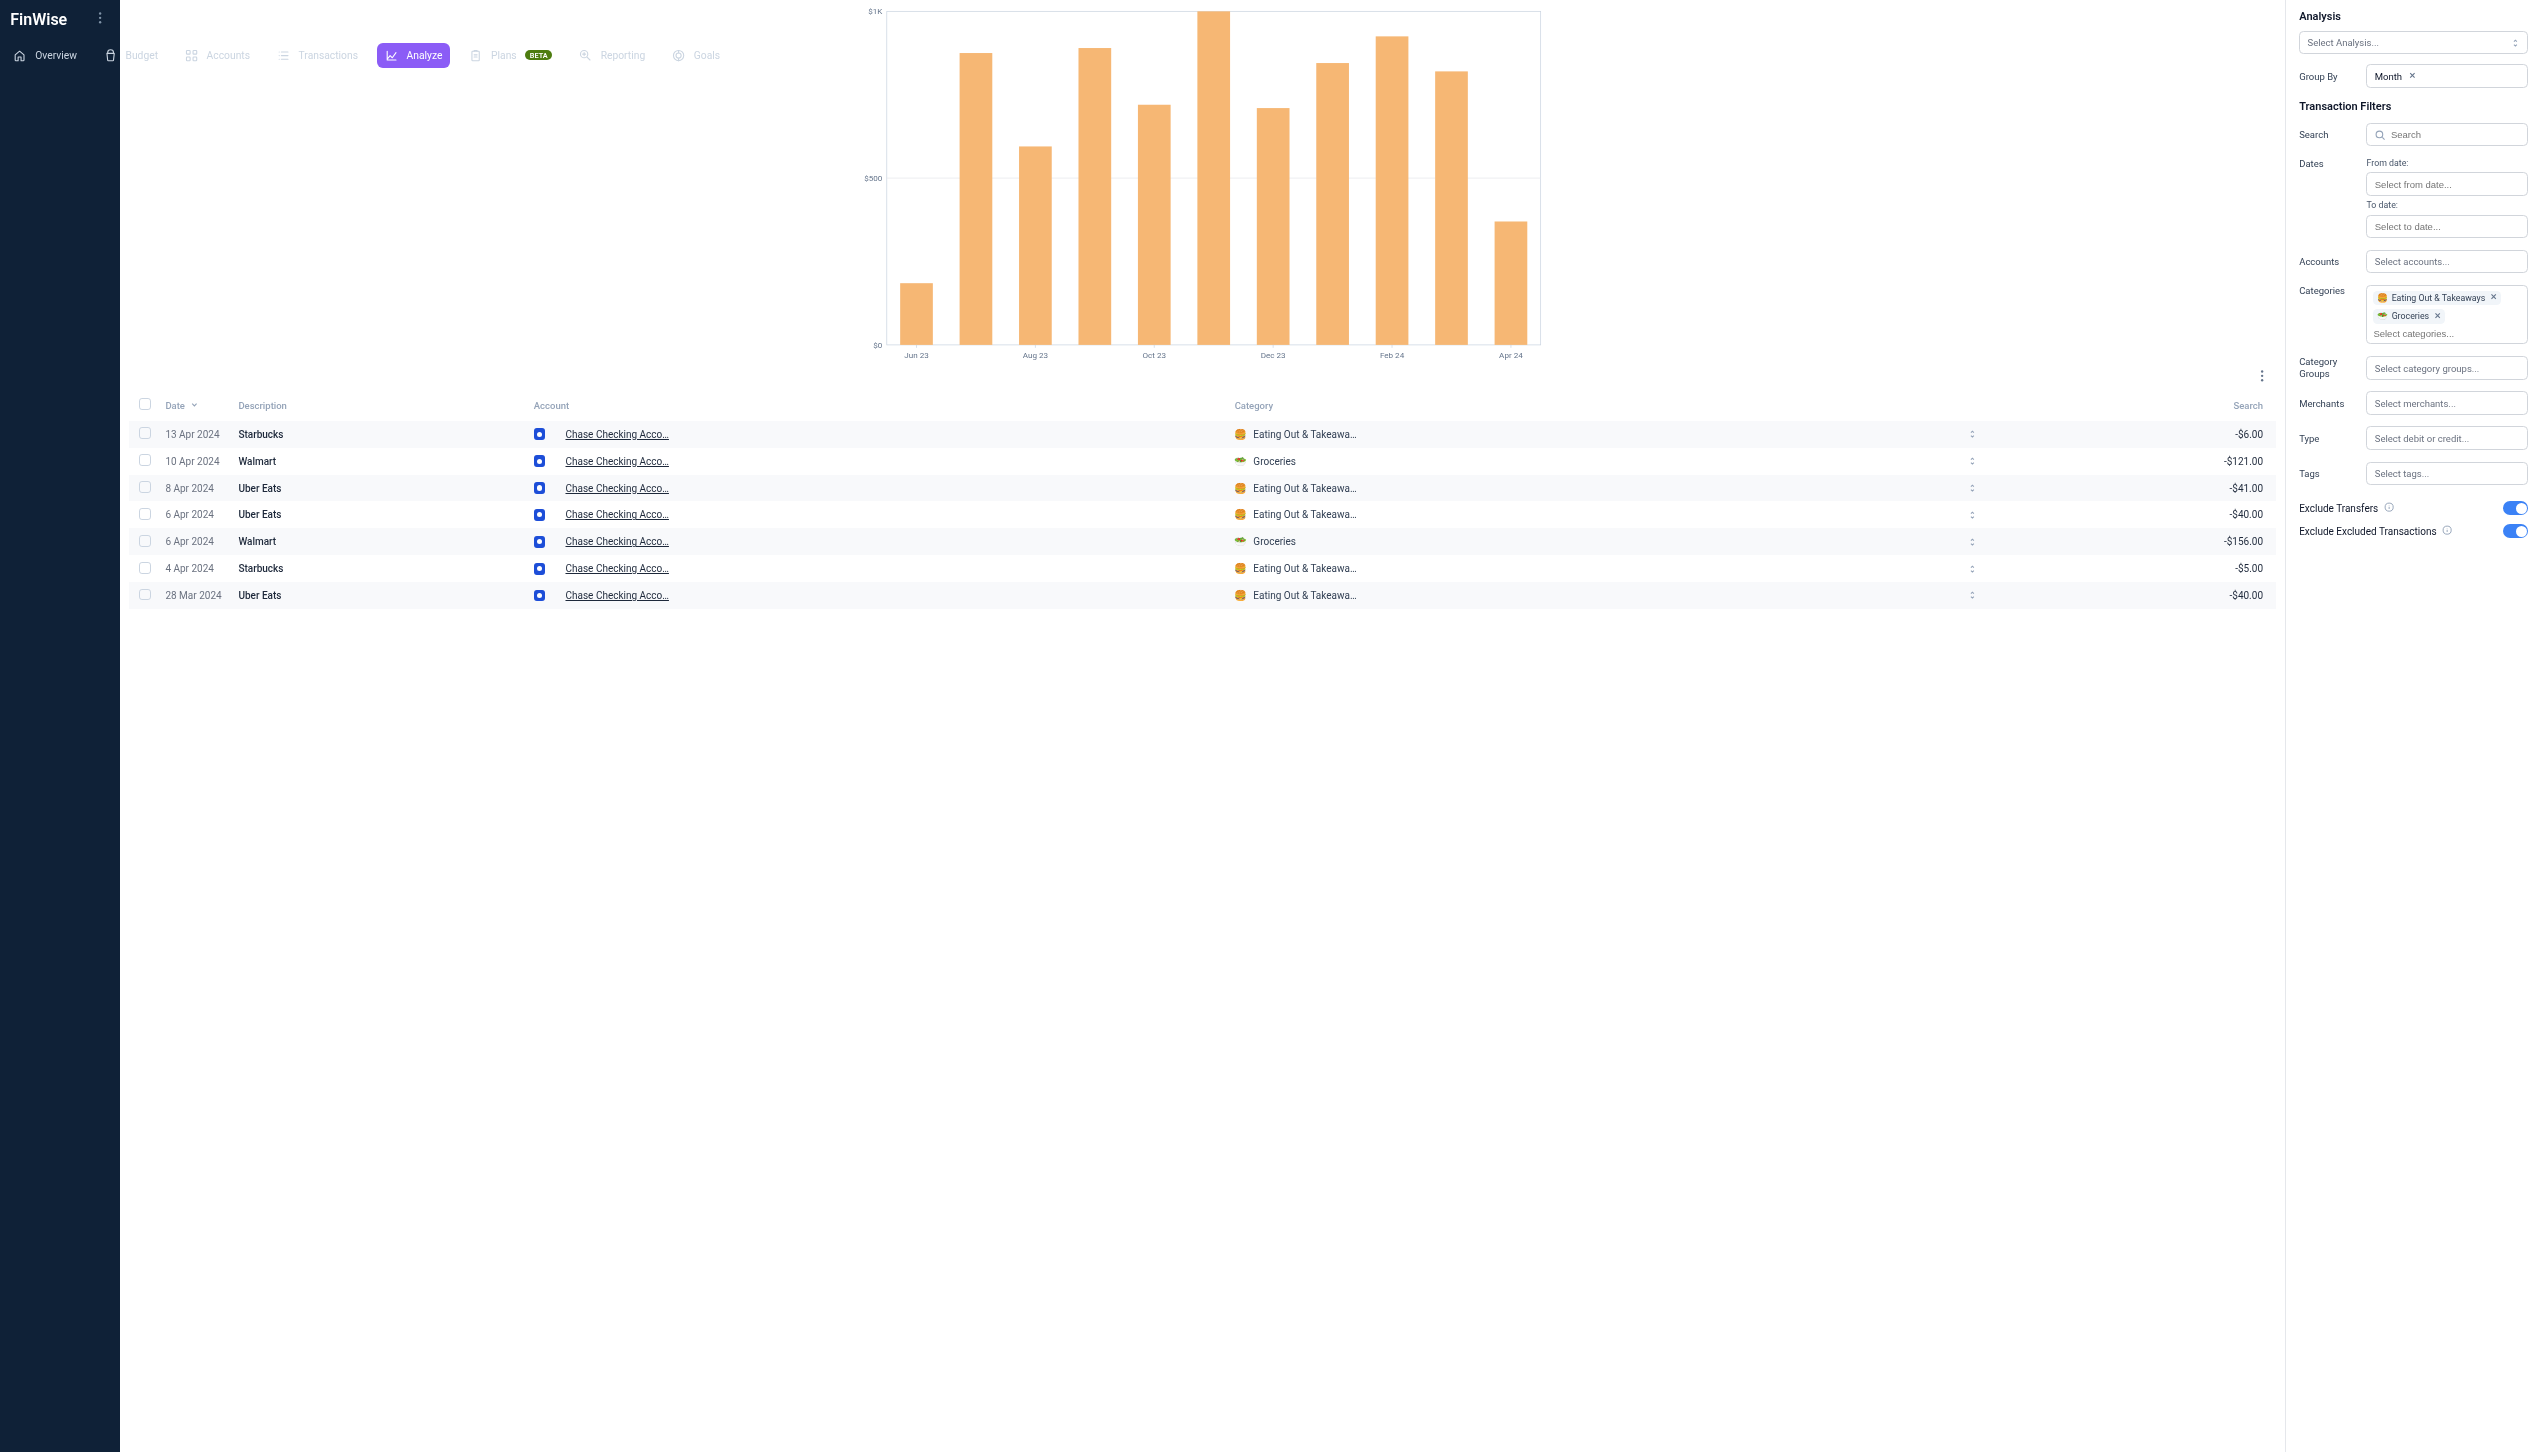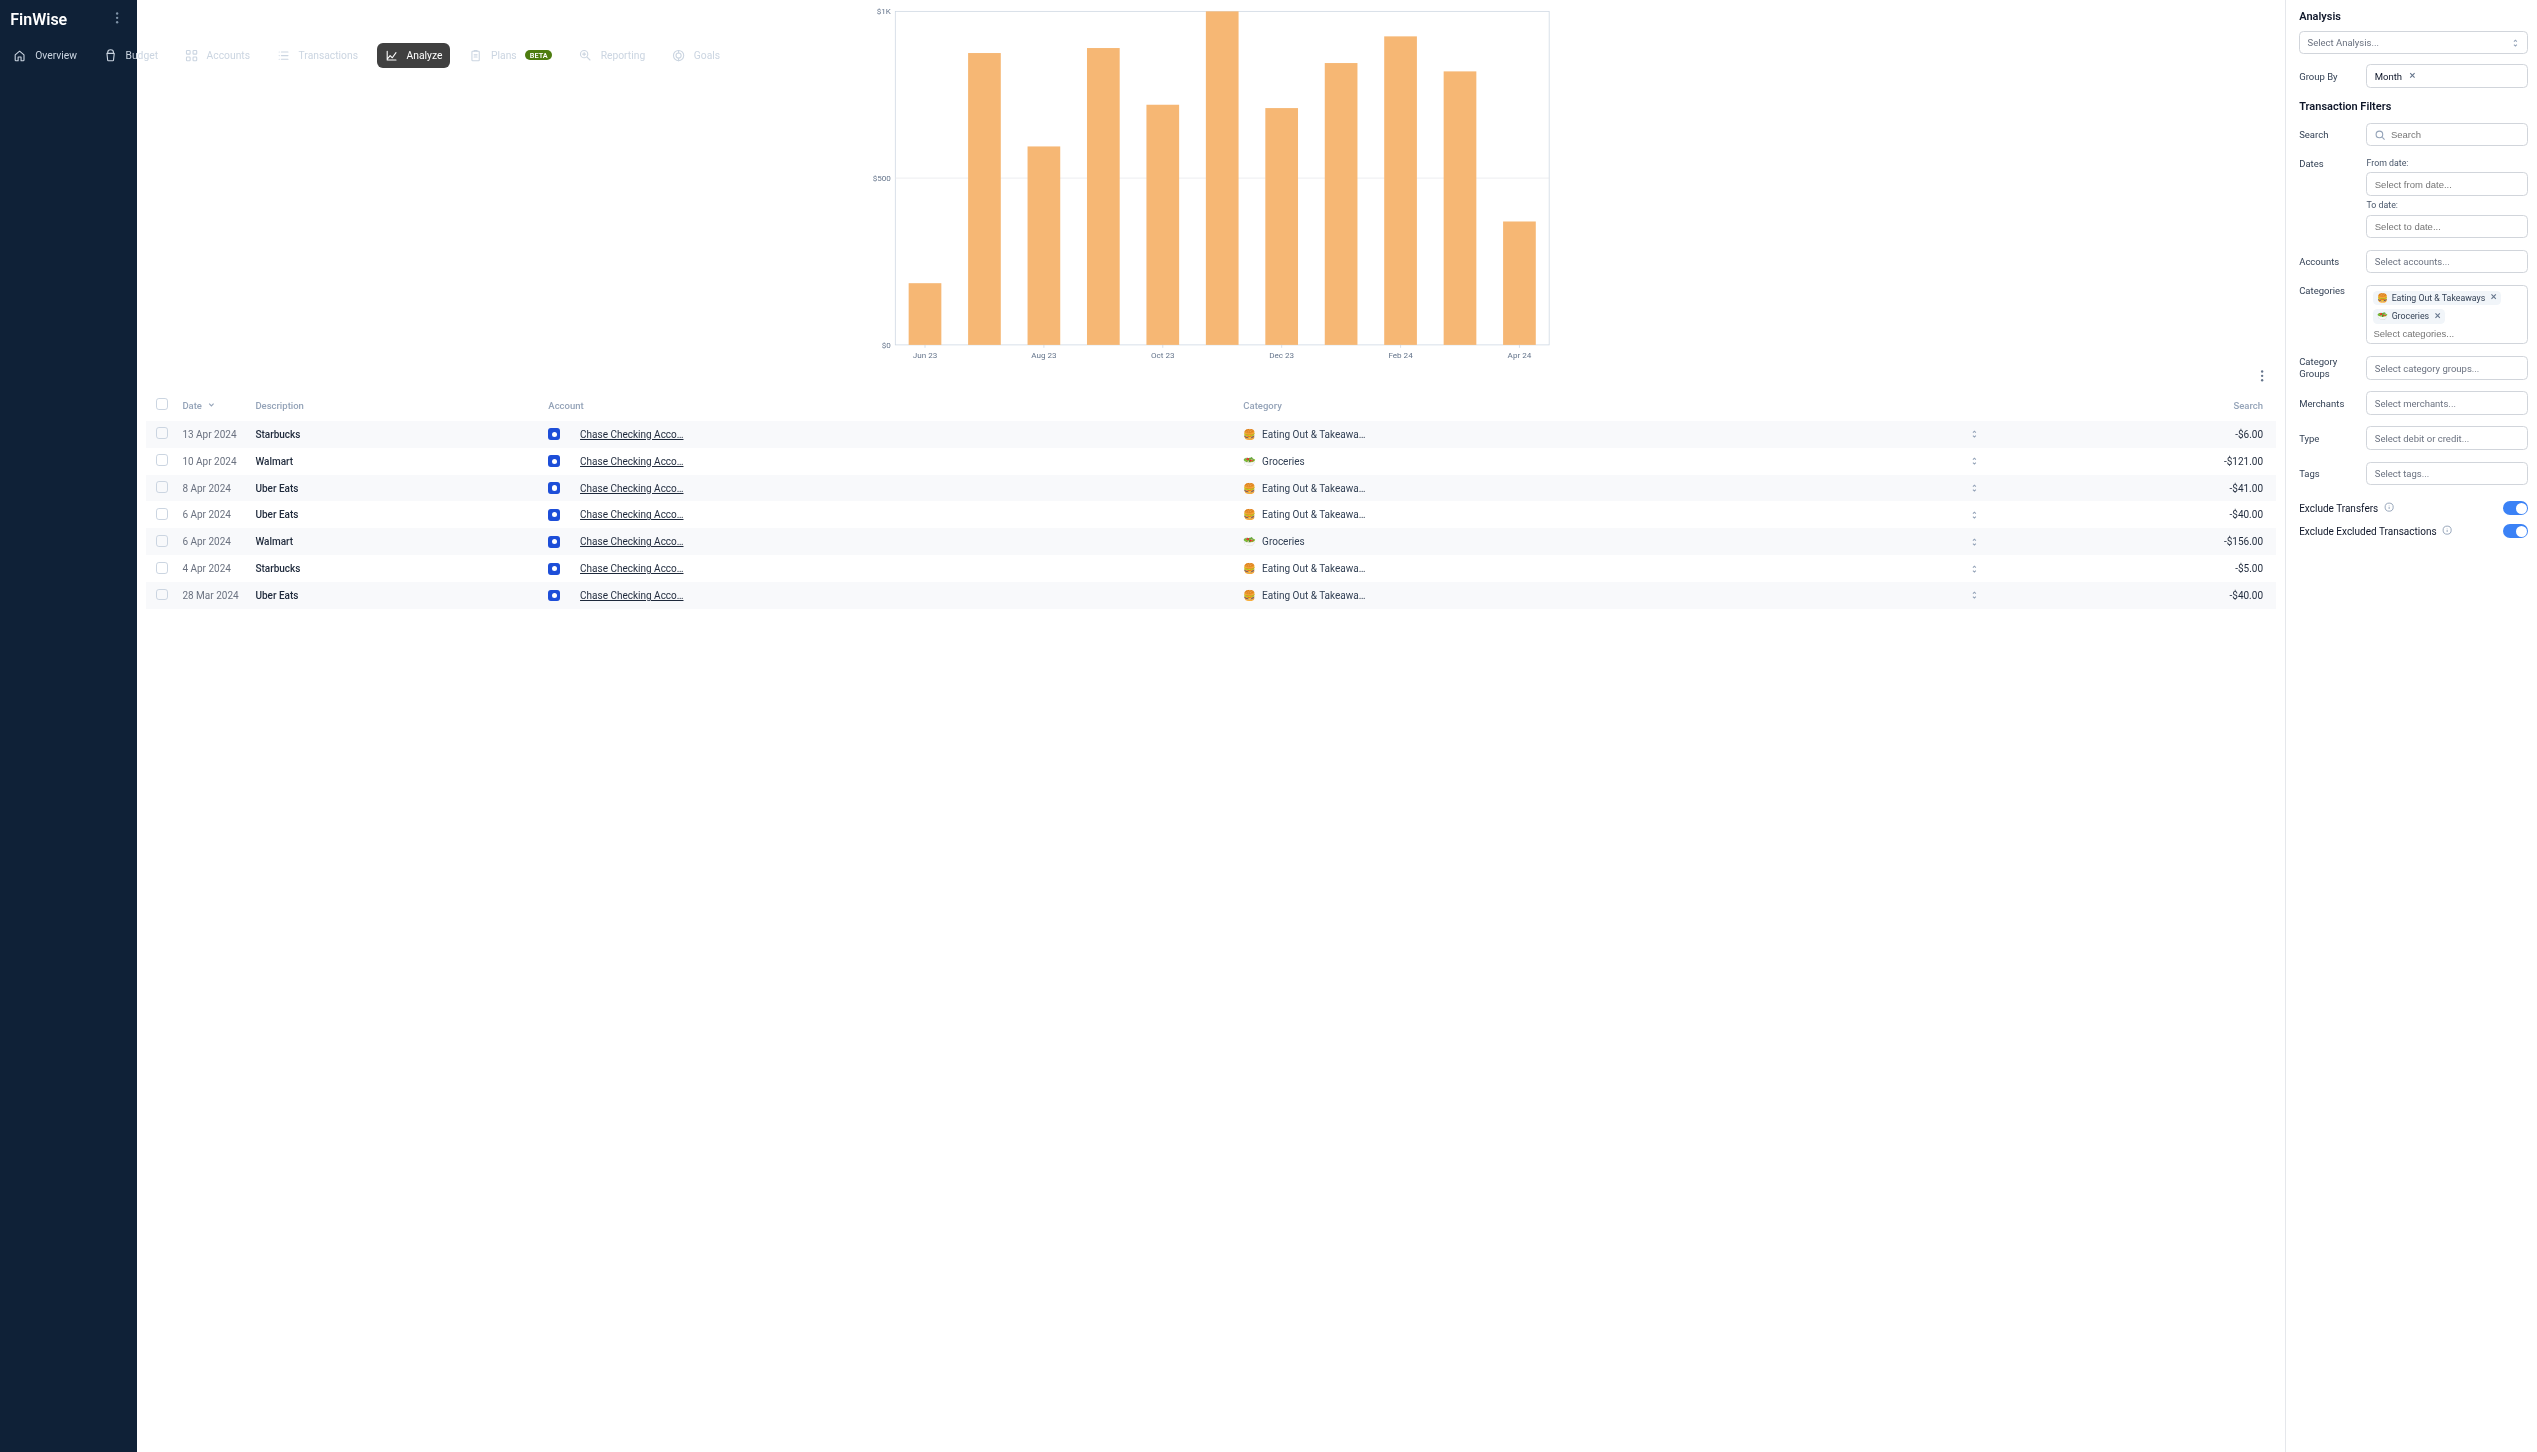--- a/index.html
+++ b/index.html
@@ -1,26 +1,26 @@
 <!DOCTYPE html>
 <html><head>
 <meta charset="utf-8">
 <style>
   * { box-sizing: border-box; margin: 0; padding: 0; }
   html, body { height: 100%; font-family: -apple-system, BlinkMacSystemFont, "Segoe UI", Roboto, sans-serif; font-size: 10.3px; color: #0f172a; background: #fff; }
   body { display: flex; overflow: hidden; }
 
   
-  .sidebar { width: 137px; background: #0f2137; color: #e2e8f0; display: flex; flex-direction: column; flex-shrink: 0; }
+  .sidebar { width: 120px; background: #0f2137; color: #e2e8f0; display: flex; flex-direction: column; flex-shrink: 0; }
   .sidebar-header { display: flex; align-items: center; justify-content: space-between; padding: 8.8px 11.7px 13.2px 10.3px; }
   .brand { font-size: 16px; font-weight: 600; color: #fff; }
   .dots-btn { background: none; border: none; color: #8094a8; cursor: pointer; padding: 2.9px; border-radius: 2.9px; }
   .nav { display: flex; flex-direction: row; padding: 0 5.9px; gap: 12px; }
   .nav-item { display: flex; align-items: center; gap: 8.8px; padding: 5.9px 7.3px; border-radius: 5.9px; color: #cbd5e1; cursor: pointer; font-size: 10.3px; }
-  .nav-item.active { background: #404040; color: #fff; }
+  .nav-item.active { background: #8b5cf6; color: #fff; }
   .nav-icon { width: 13.2px; height: 13.2px; display: inline-flex; align-items: center; justify-content: center; flex-shrink:0; }
   .badge { background: #4d7c0f; color:#fff; font-size:7.3px; padding:0.7px 4.4px; border-radius:5.9px; font-weight:600; }
 
   
   .main { flex: 1; display: flex; flex-direction: column; overflow: hidden; padding: 0 8.8px 0 8.8px; }
 
   
   .chart-wrap { padding-top: 4.4px; }
   .chart-svg { width: 100%; height: 360px; display: block; }
   .axis-label { font-size: 11px; fill: #64748b; }

